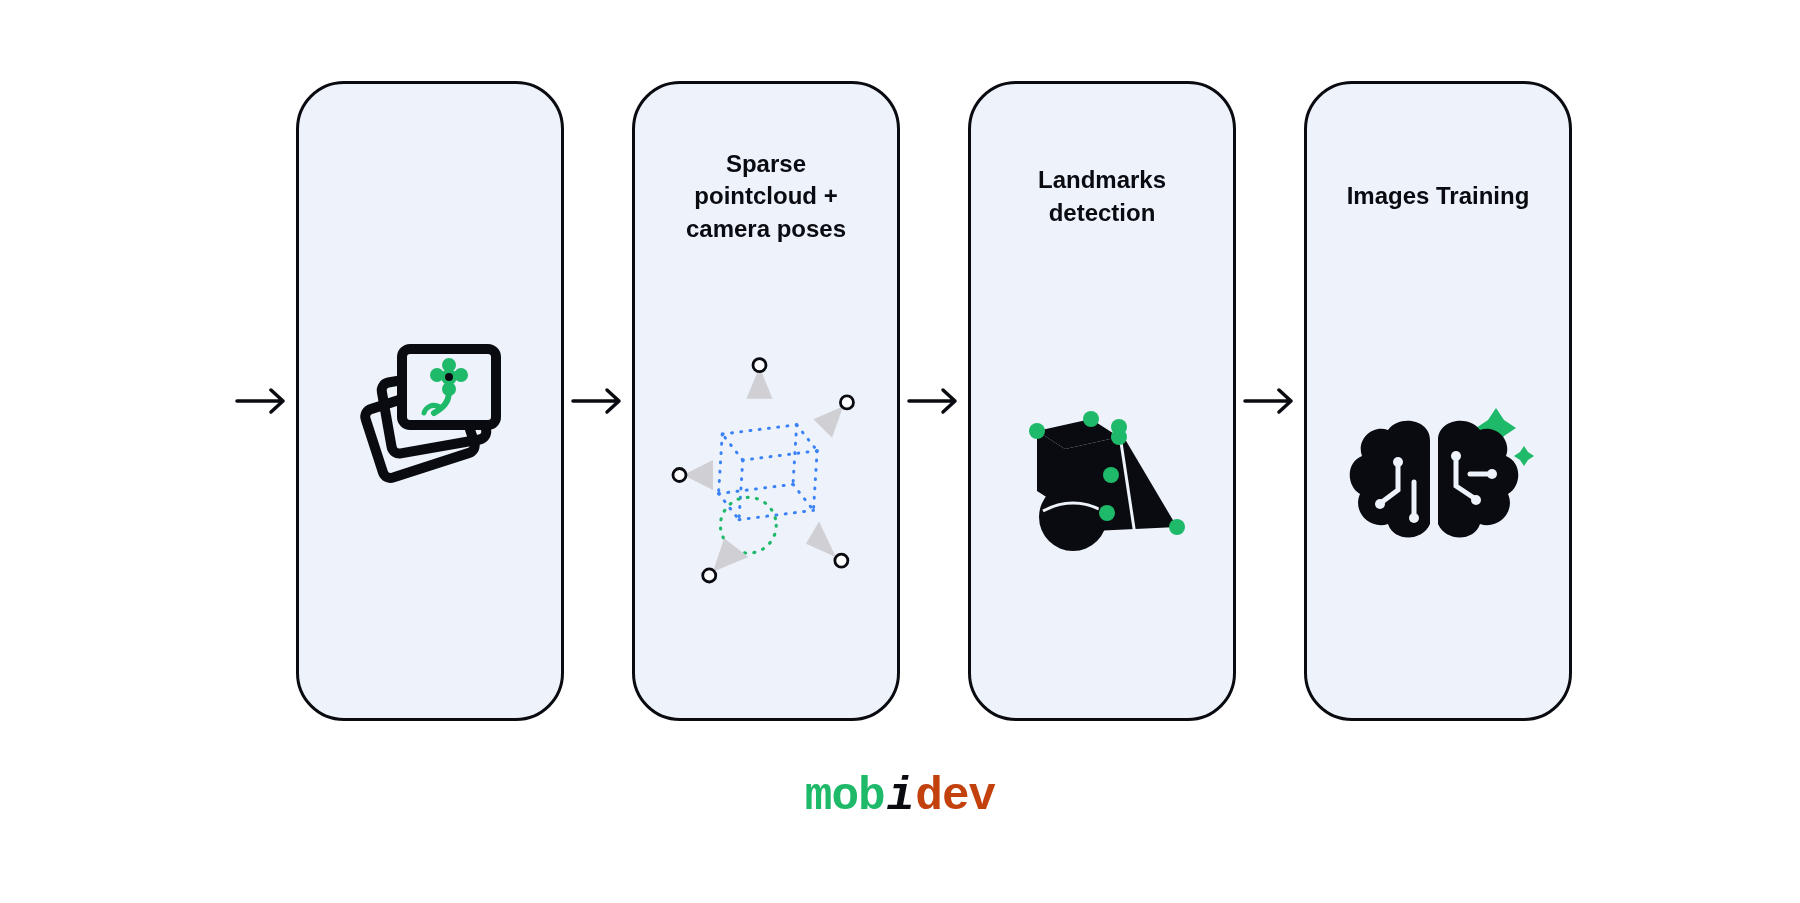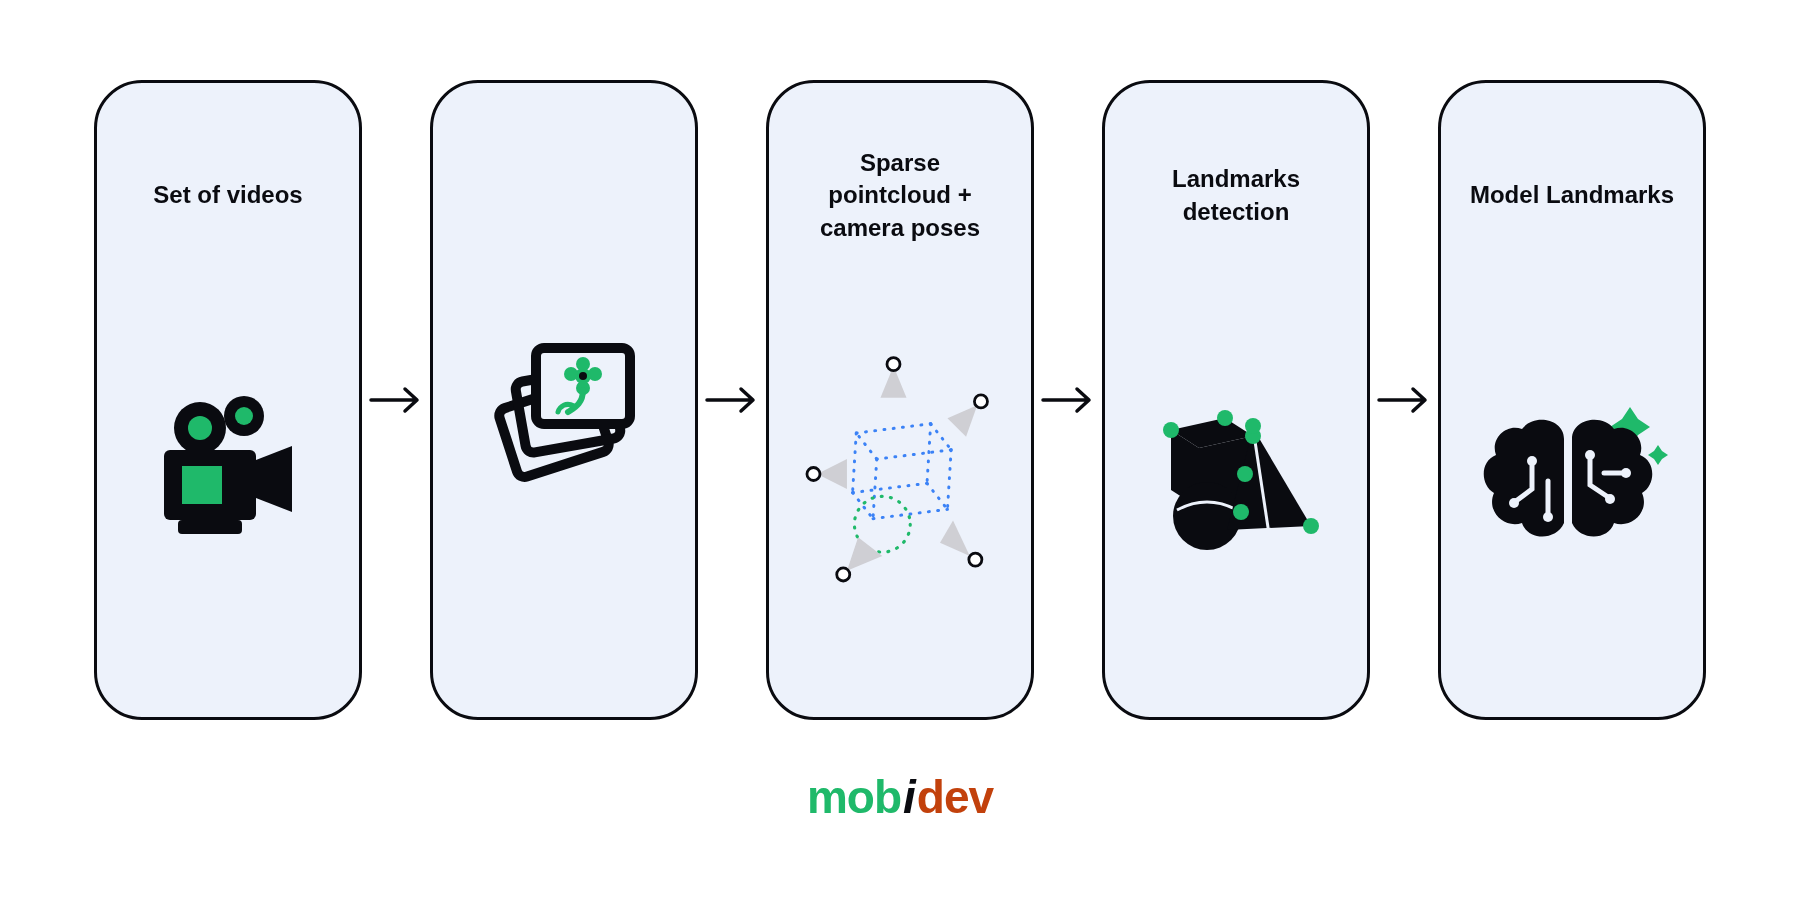--- a/index.html
+++ b/index.html
@@ -57,49 +57,31 @@
       align-items: center;
       justify-content: center;
     }
     .arrow svg { width: 54px; height: 30px; }
     .logo {
       display: flex;
       align-items: center;
       font-weight: 800;
       font-size: 46px;
       letter-spacing: -1px;
+      font-family: Liberation Mono, monospace;
     }
     .logo-mob { color: #1fb96a; }
     .logo-i  { color: #0a0b10; font-style: italic; margin: 0 2px; }
     .logo-dev { color: #c2410c; }
   </style>
 </head>
 <body>
 
 <div class="flow">
 
-  <div class="card">
-    <div class="card-title" style="white-space:pre-line">Set of videos</div>
-    <div class="card-icon">
-      <svg width="180" height="160" viewBox="0 0 180 160">
-
-        <circle cx="62" cy="34" r="26" fill="#0a0b10"></circle>
-        <circle cx="62" cy="34" r="12" fill="#1fb96a"></circle>
-        <circle cx="106" cy="22" r="20" fill="#0a0b10"></circle>
-        <circle cx="106" cy="22" r="9" fill="#1fb96a"></circle>
-
-        <rect x="26" y="56" width="92" height="70" rx="6" fill="#0a0b10"></rect>
-        <rect x="44" y="72" width="40" height="38" fill="#1fb96a"></rect>
-
-        <path d="M118 66 L154 52 L154 118 L118 104 Z" fill="#0a0b10"></path>
-
-        <rect x="40" y="126" width="64" height="14" rx="4" fill="#0a0b10"></rect>
-      </svg>
-    </div>
-  </div>
 
   <div class="arrow">
     <svg viewBox="0 0 54 30">
         <path d="M2 15 H46 M36 4 L48 15 L36 26" stroke="#0a0b10" stroke-width="3.5" fill="none" stroke-linecap="round" stroke-linejoin="round"></path>
       </svg>
   </div>
 
   <div class="card">
     <div class="card-icon">
       <svg width="180" height="160" viewBox="0 0 180 160">
@@ -204,21 +186,21 @@
     </div>
   </div>
 
   <div class="arrow">
     <svg viewBox="0 0 54 30">
         <path d="M2 15 H46 M36 4 L48 15 L36 26" stroke="#0a0b10" stroke-width="3.5" fill="none" stroke-linecap="round" stroke-linejoin="round"></path>
       </svg>
   </div>
 
   <div class="card">
-    <div class="card-title" style="white-space:pre-line">Model Landmarks</div>
+    <div class="card-title" style="white-space:pre-line">Images Training</div>
     <div class="card-icon">
       <svg width="200" height="170" viewBox="0 0 200 170">
 
         <path d="M158 18 L166 30 L178 38 L166 46 L158 58 L150 46 L138 38 L150 30 Z" fill="#1fb96a"></path>
         <path d="M186 56 L190 62 L196 66 L190 70 L186 76 L182 70 L176 66 L182 62 Z" fill="#1fb96a"></path>
 
         <path d="M92 50 C92 30 62 24 50 40 C34 34 18 50 24 66 C8 72 8 96 22 104 C14 122 32 140 50 134 C56 152 84 152 92 134 Z" fill="#0a0b10"></path>
         <path d="M100 50 C100 30 130 24 142 40 C158 34 174 50 168 66 C184 72 184 96 170 104 C178 122 160 140 142 134 C136 152 108 152 100 134 Z" fill="#0a0b10"></path>
 
         <rect x="92" y="46" width="8" height="94" fill="#edf2fb"></rect>

